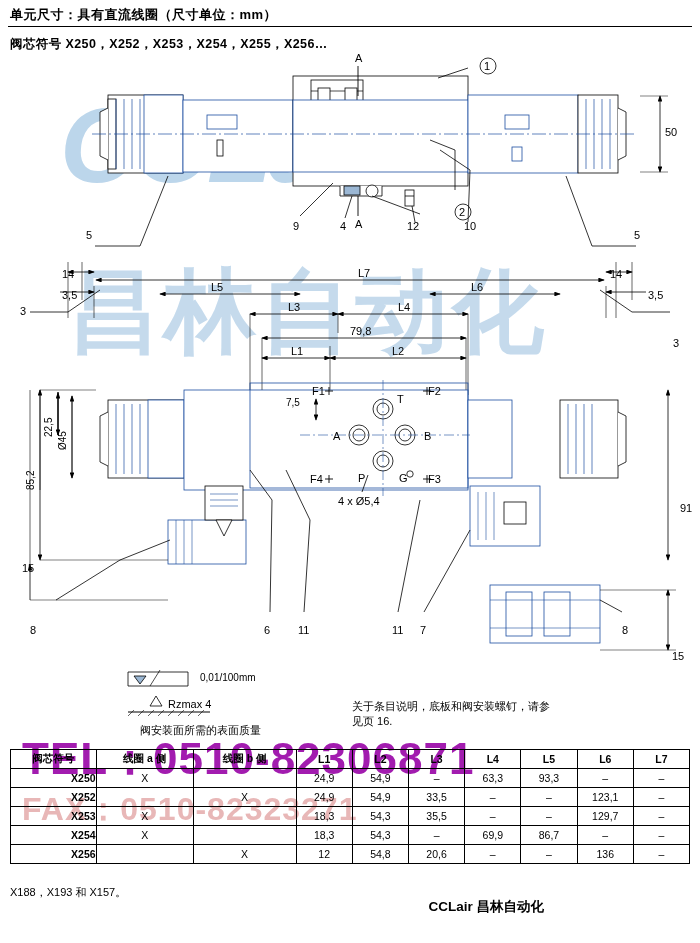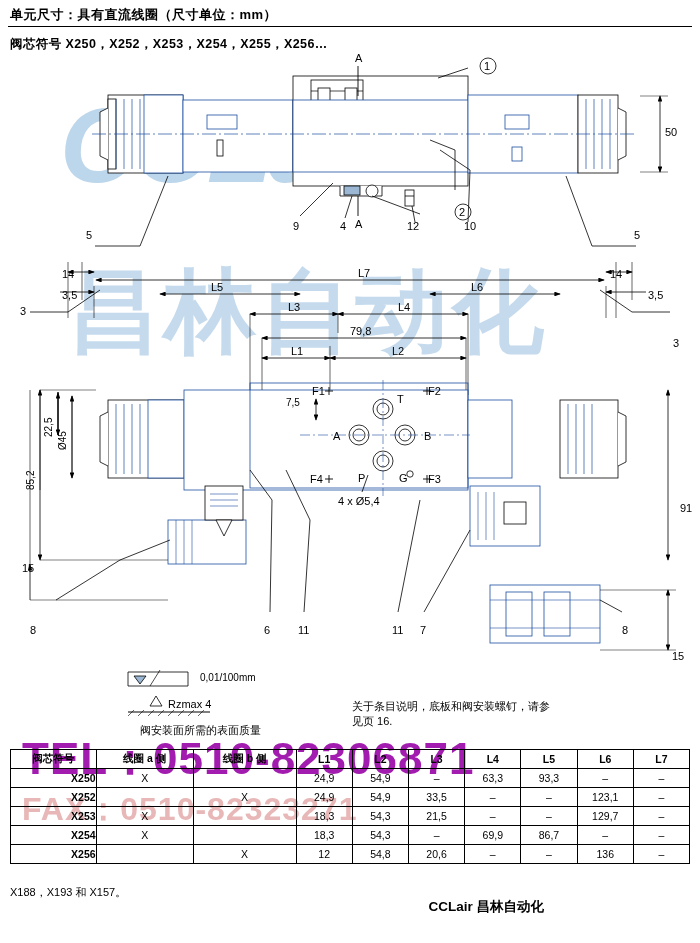--- a/index.html
+++ b/index.html
@@ -369,21 +369,21 @@
         <td>–</td>
         <td>123,1</td>
         <td>–</td>
       </tr>
       <tr>
         <td class="lbl">X253</td>
         <td>X</td>
         <td></td>
         <td>18,3</td>
         <td>54,3</td>
-        <td>21,5</td>
+        <td>35,5</td>
         <td>–</td>
         <td>–</td>
         <td>129,7</td>
         <td>–</td>
       </tr>
       <tr>
         <td class="lbl">X254</td>
         <td>X</td>
         <td></td>
         <td>18,3</td>

